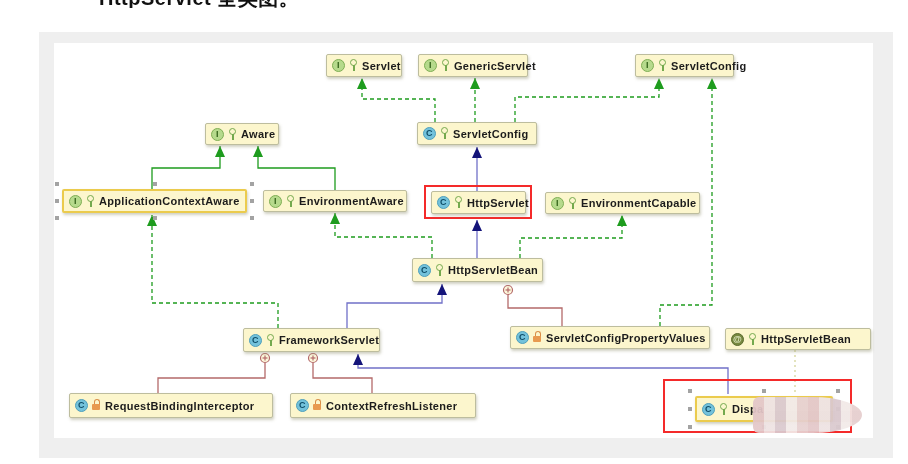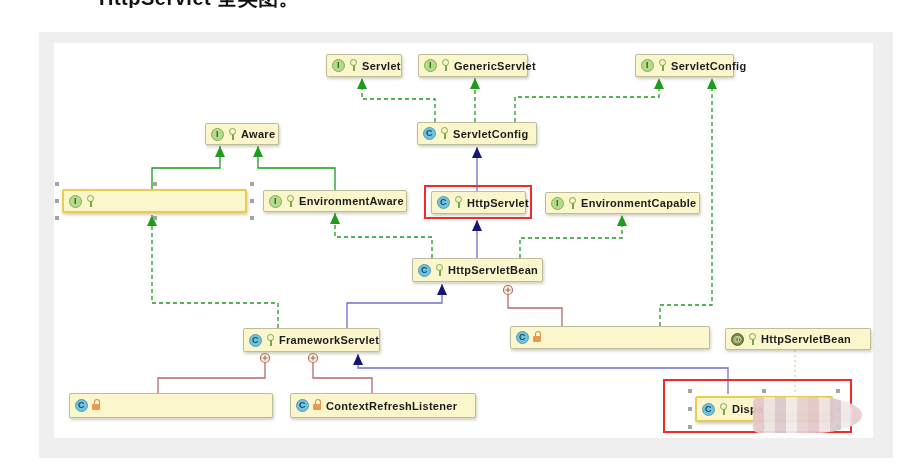--- a/index.html
+++ b/index.html
@@ -121,20 +121,21 @@
         <span>Aware</span>
       </div>
       <div class="node" style="left: 417px; top: 122px; width: 120px; height: 23px;">
         <span class="kind-icon kind-class">C</span>
         <span class="vis-icon vis-public"></span>
         <span>ServletConfig</span>
       </div>
       <div class="node selected" style="left: 62px; top: 189px; width: 185px; height: 24px;">
         <span class="kind-icon kind-interface">I</span>
         <span class="vis-icon vis-public"></span>
+        <span>ApplicationContextAware</span>
       </div>
       <div class="handle" style="left: 55px; top: 182px;"></div>
       <div class="handle" style="left: 152.5px; top: 182px;"></div>
       <div class="handle" style="left: 250px; top: 182px;"></div>
       <div class="handle" style="left: 55px; top: 199px;"></div>
       <div class="handle" style="left: 250px; top: 199px;"></div>
       <div class="handle" style="left: 55px; top: 216px;"></div>
       <div class="handle" style="left: 152.5px; top: 216px;"></div>
       <div class="handle" style="left: 250px; top: 216px;"></div>
       <div class="node" style="left: 263px; top: 190px; width: 144px; height: 22px;">
@@ -159,29 +160,31 @@
         <span>HttpServletBean</span>
       </div>
       <div class="node" style="left: 243px; top: 328px; width: 137px; height: 24px;">
         <span class="kind-icon kind-class">C</span>
         <span class="vis-icon vis-public"></span>
         <span>FrameworkServlet</span>
       </div>
       <div class="node" style="left: 510px; top: 326px; width: 200px; height: 23px;">
         <span class="kind-icon kind-class">C</span>
         <span class="vis-icon vis-private"></span>
+        <span>ServletConfigPropertyValues</span>
       </div>
       <div class="node" style="left: 725px; top: 328px; width: 146px; height: 22px;">
         <span class="kind-icon kind-annotation">@</span>
         <span class="vis-icon vis-public"></span>
         <span>HttpServletBean</span>
       </div>
       <div class="node" style="left: 69px; top: 393px; width: 204px; height: 25px;">
         <span class="kind-icon kind-class">C</span>
         <span class="vis-icon vis-private"></span>
+        <span>RequestBindingInterceptor</span>
       </div>
       <div class="node" style="left: 290px; top: 393px; width: 186px; height: 25px;">
         <span class="kind-icon kind-class">C</span>
         <span class="vis-icon vis-private"></span>
         <span>ContextRefreshListener</span>
       </div>
       <div class="hl-rect" style="left: 663px; top: 379px; width: 189px; height: 54px;"></div>
       <div class="node selected" style="left: 695px; top: 396px; width: 138px; height: 26px;">
         <span class="kind-icon kind-class">C</span>
         <span class="vis-icon vis-public"></span>

